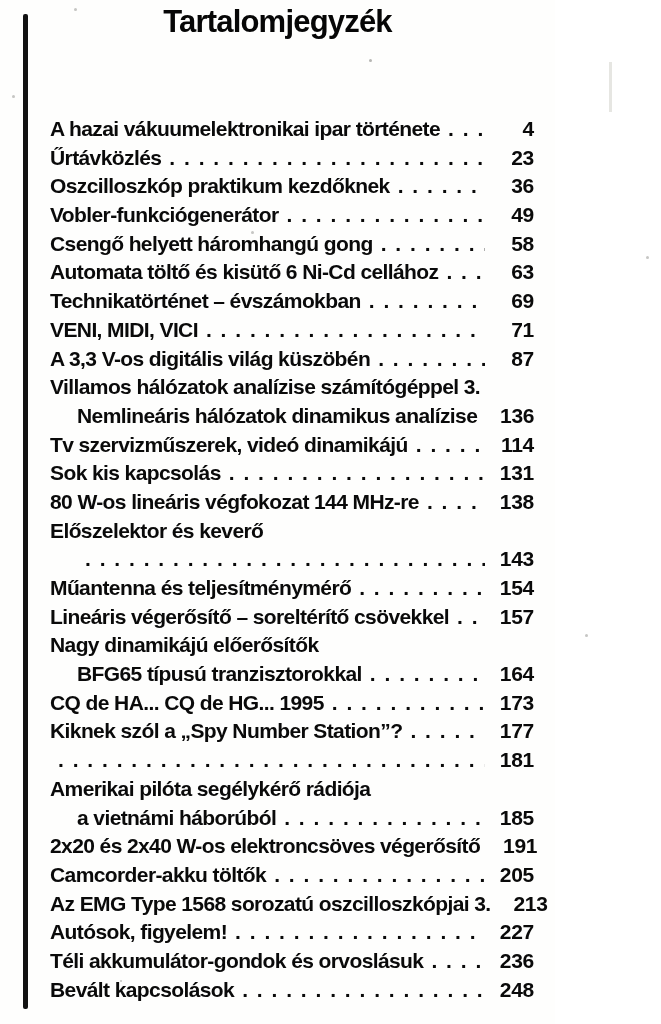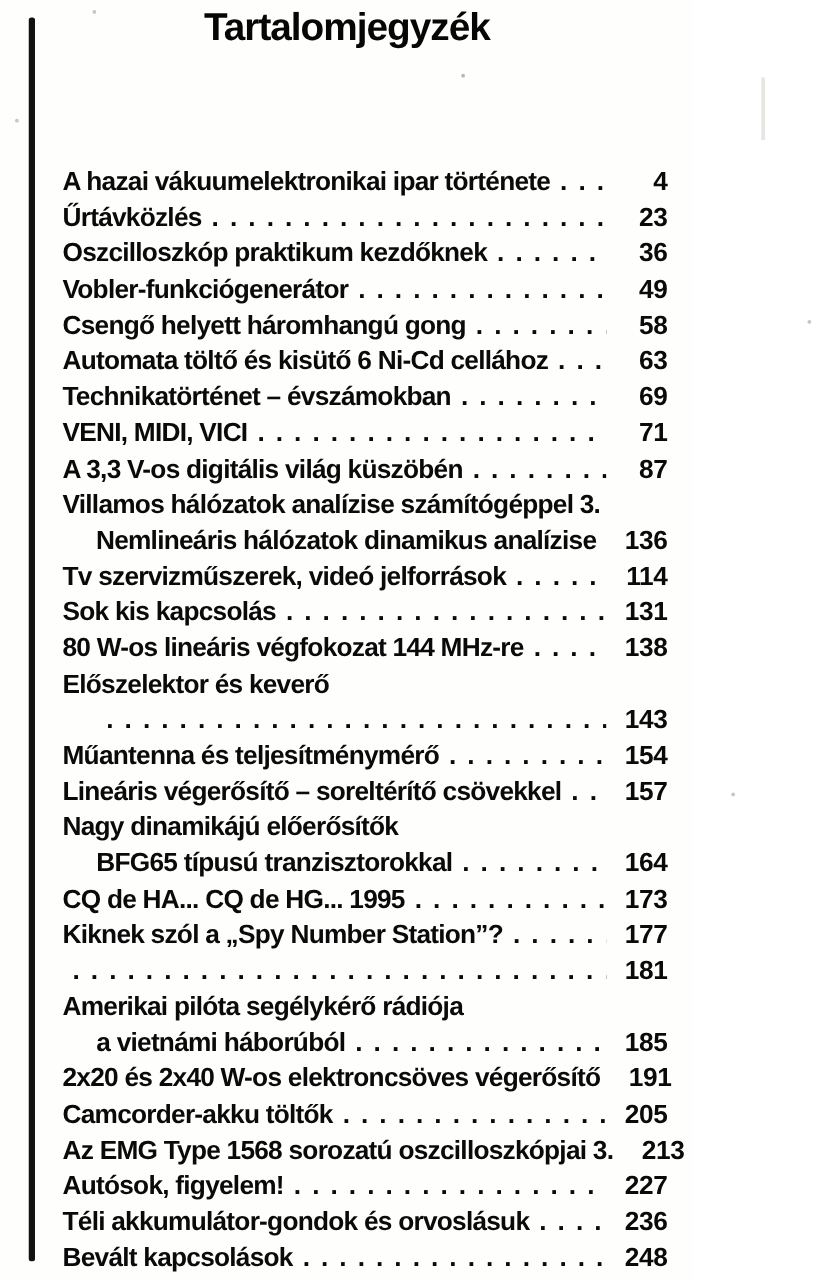--- a/index.html
+++ b/index.html
@@ -27,34 +27,34 @@
     margin: 0;
     top: 4px; left: 0; right: 0;
     text-align: center;
     font-size: 31px;
     font-weight: 700;
     letter-spacing: -0.8px;
     color: #060606;
   }
   .toc {
     position: absolute;
-    left: 50px; right: 21px; top: 132px;
+    left: 50px; right: 21px; top: 115px;
   }
   .row {
     display: flex;
     align-items: baseline;
     height: 28.7px;
     line-height: 28.7px;
     font-size: 21px;
     font-weight: 700;
     letter-spacing: -0.6px;
     white-space: nowrap;
     color: #0a0a0a;
   }
-  .row.indented { padding-left: 27px; justify-content: flex-end; }
+  .row.indented { padding-left: 27px; }
   .entry-text { flex: 0 0 auto; }
   .leader {
     flex: 1 1 auto;
     min-width: 0;
     overflow: hidden;
     margin-left: 8px;
     margin-right: 9px;
     letter-spacing: 1.5px;
   }
   .page-num {
@@ -141,21 +141,21 @@
 
   </div>
 
   <div class="row indented">
     <span class="entry-text">Nemlineáris hálózatok dinamikus analízise</span>
     <span class="leader">. . . . . . . . . . . . . . . . . . . . . . . . . . . . . . . . . . . . . . . . . . . . . . . .</span>
     <span class="page-num">136</span>
   </div>
 
   <div class="row">
-    <span class="entry-text">Tv szervizműszerek, videó jelforrások</span>
+    <span class="entry-text">Tv szervizműszerek, videó dinamikájú</span>
     <span class="leader">. . . . . . . . . . . . . . . . . . . . . . . . . . . . . . . . . . . . . . . . . . . . . . . .</span>
     <span class="page-num">114</span>
   </div>
 
   <div class="row">
     <span class="entry-text">Sok kis kapcsolás</span>
     <span class="leader">. . . . . . . . . . . . . . . . . . . . . . . . . . . . . . . . . . . . . . . . . . . . . . . .</span>
     <span class="page-num">131</span>
   </div>
 

